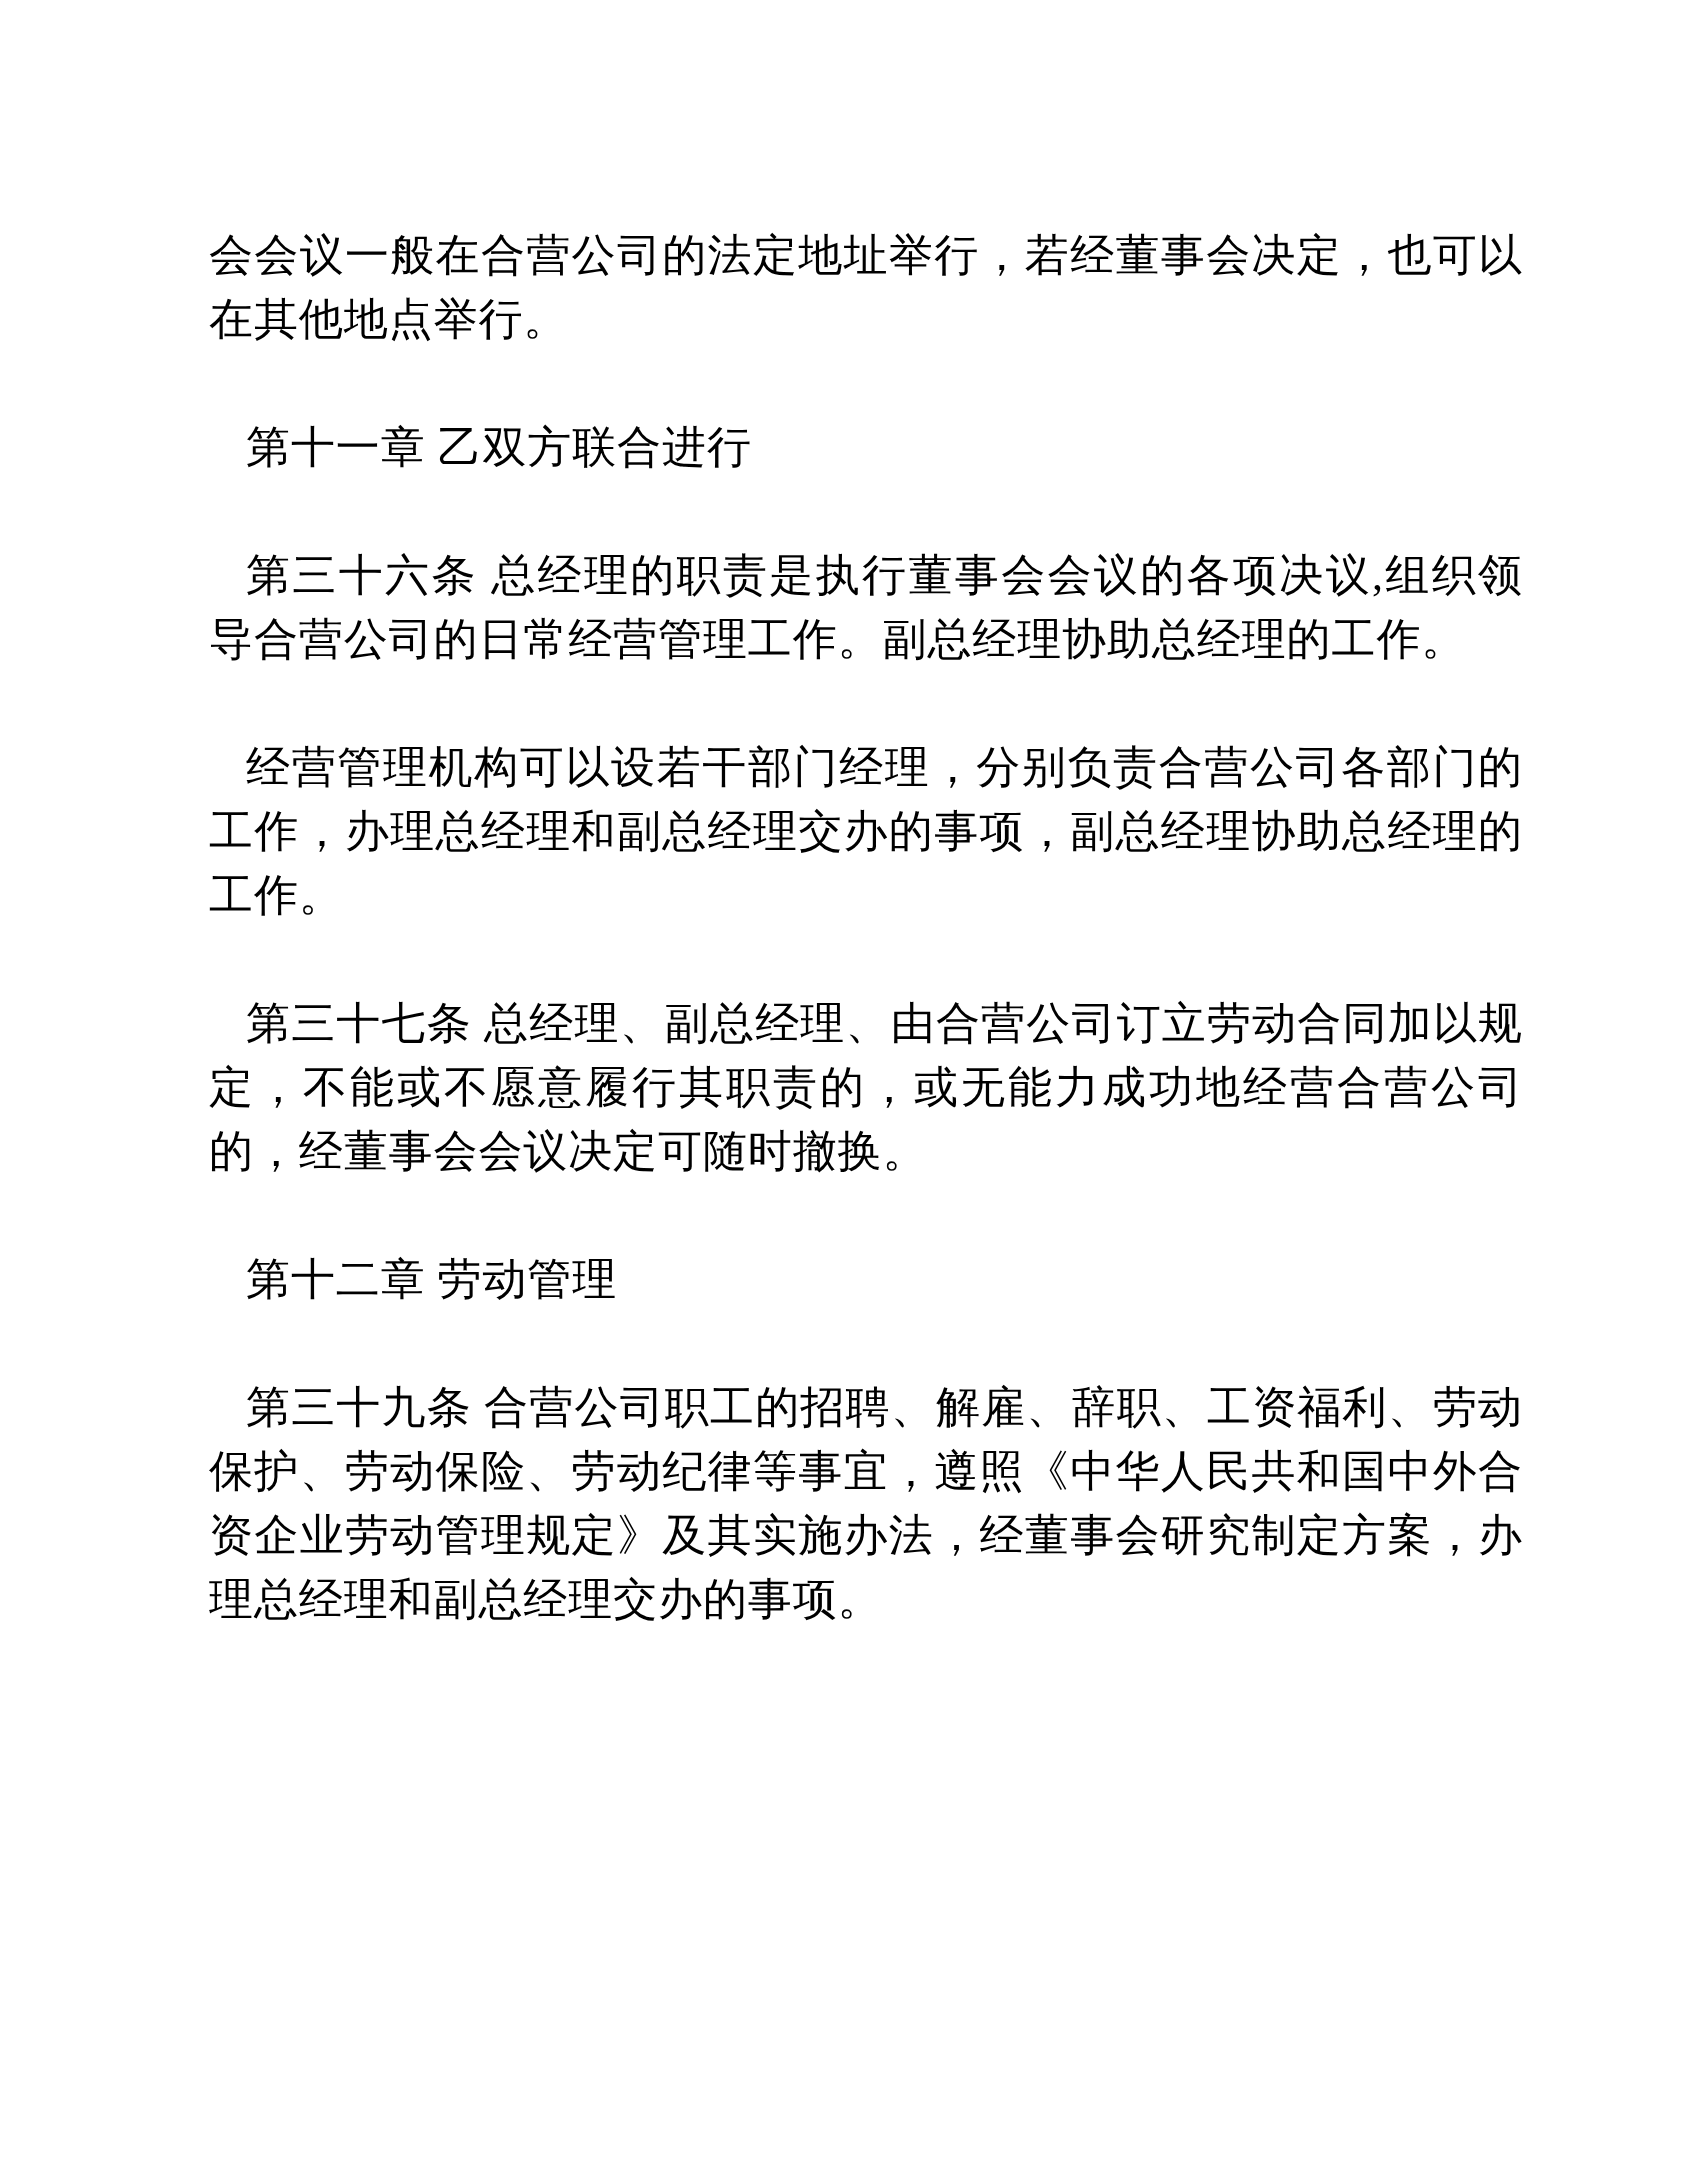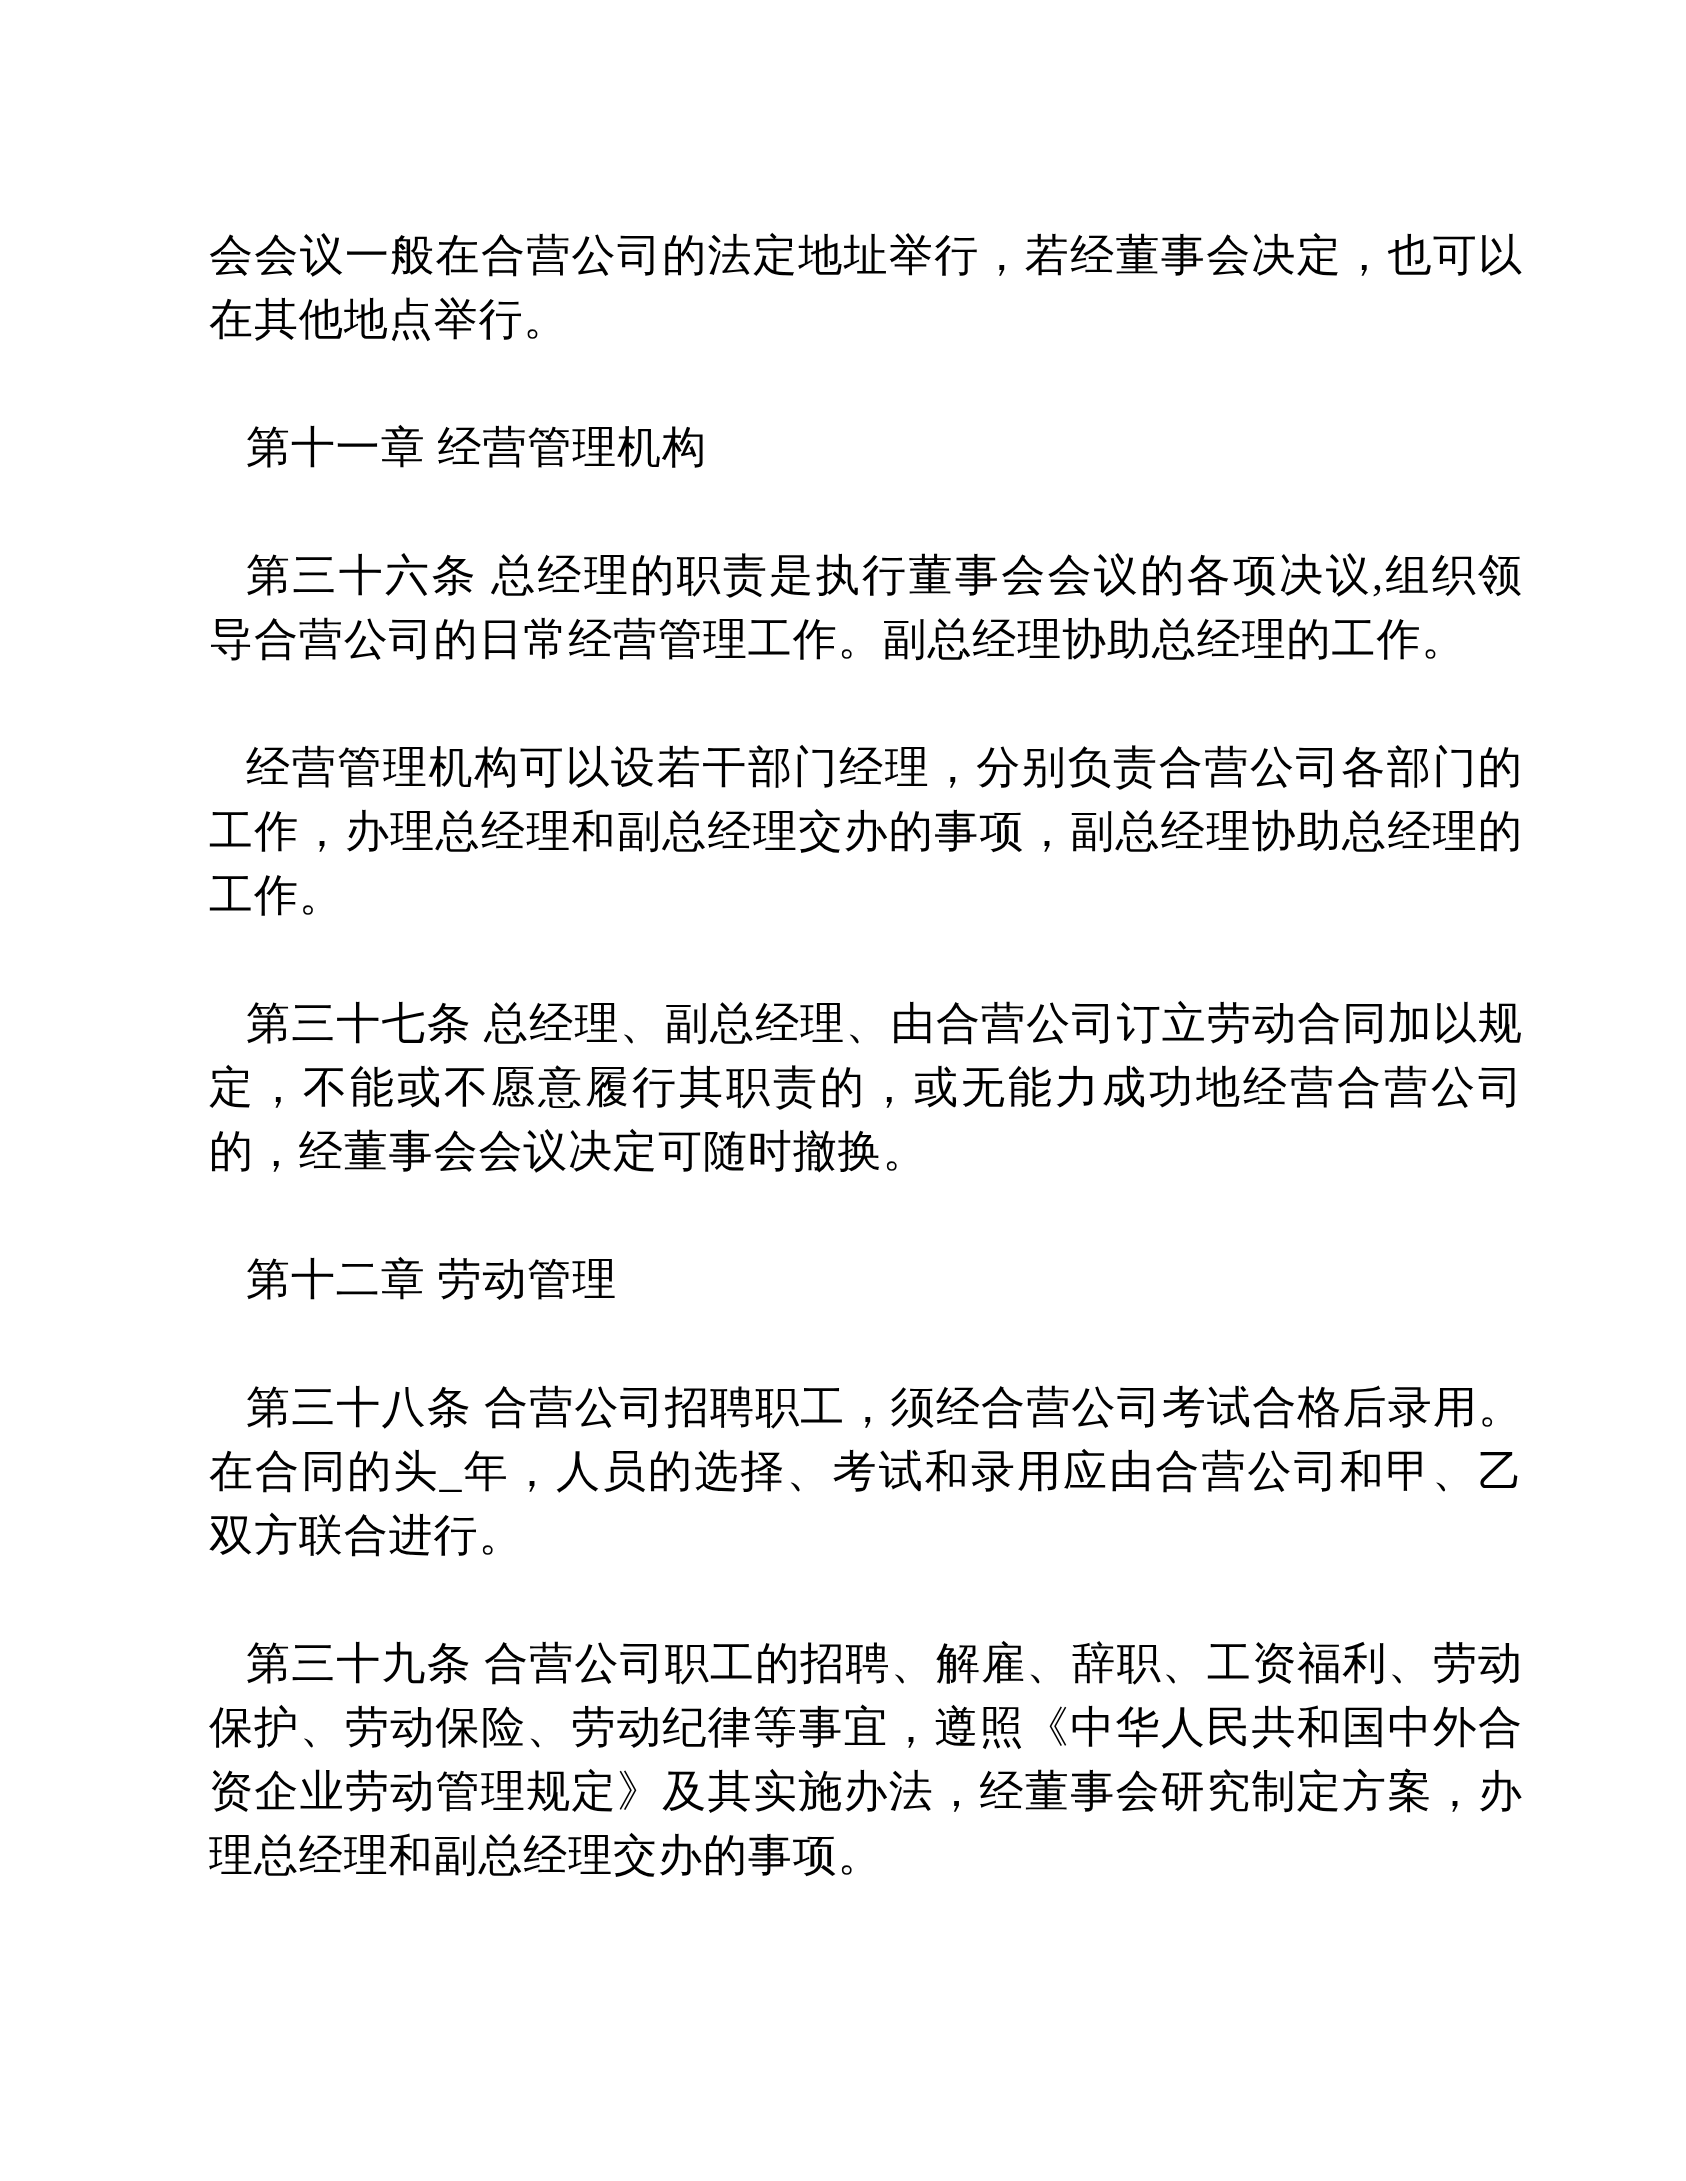--- a/index.html
+++ b/index.html
@@ -41,30 +41,29 @@
   }
 </style>
 </head>
 <body>
 
 <div class="page">
   <div class="content">
 
     <p class="para">会会议一般在合营公司的法定地址举行，若经董事会决定，也可以在其他地点举行。</p>
 
-    <p class="para indent heading">第十一章 经营管理机构</p>
+    <p class="para indent heading">第十一章 乙双方联合进行</p>
 
 
     <p class="para indent">第三十六条 总经理的职责是执行董事会会议的各项决议,组织领导合营公司的日常经营管理工作。副总经理协助总经理的工作。</p>
 
     <p class="para indent">经营管理机构可以设若干部门经理，分别负责合营公司各部门的工作，办理总经理和副总经理交办的事项，副总经理协助总经理的工作。</p>
 
     <p class="para indent">第三十七条 总经理、副总经理、由合营公司订立劳动合同加以规定，不能或不愿意履行其职责的，或无能力成功地经营合营公司的，经董事会会议决定可随时撤换。</p>
 
     <p class="para indent heading">第十二章 劳动管理</p>
 
-    <p class="para indent">第三十八条 合营公司招聘职工，须经合营公司考试合格后录用。在合同的头_年，人员的选择、考试和录用应由合营公司和甲、乙双方联合进行。</p>
 
     <p class="para indent">第三十九条 合营公司职工的招聘、解雇、辞职、工资福利、劳动保护、劳动保险、劳动纪律等事宜，遵照《中华人民共和国中外合资企业劳动管理规定》及其实施办法，经董事会研究制定方案，办理总经理和副总经理交办的事项。</p>
 
   </div>
 </div>
 
 
 </body></html>

